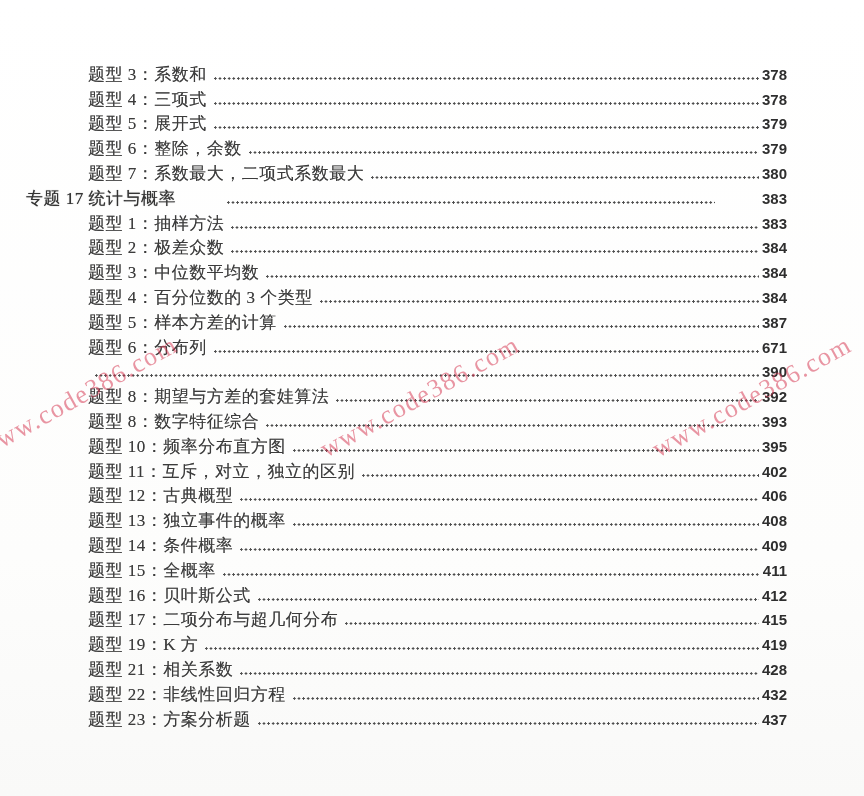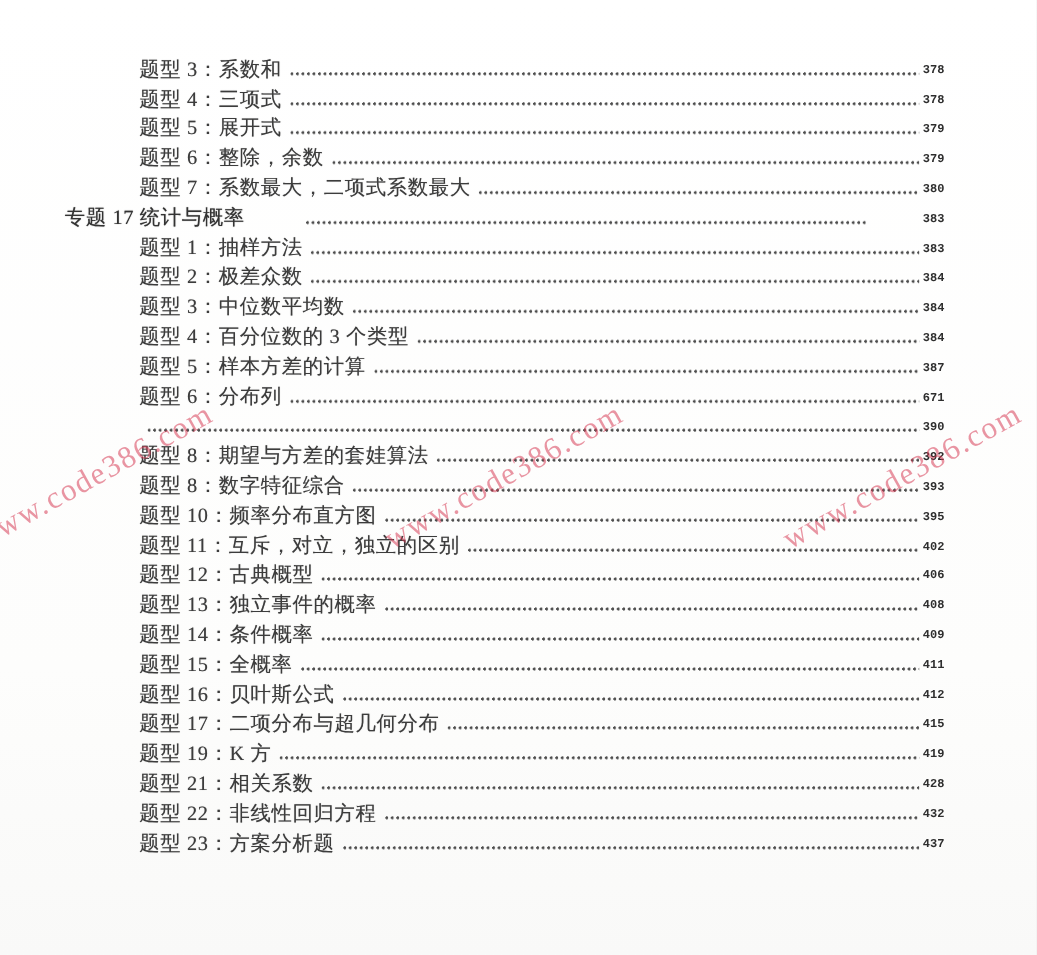--- a/index.html
+++ b/index.html
@@ -9,24 +9,23 @@
   .page {
     position: relative;
     width: 864px;
     height: 796px;
     background: linear-gradient(180deg, #ffffff 0%, #fdfdfc 70%, #f9f9f8 100%);
     overflow: hidden;
   }
 
   .toc {
     position: absolute;
-    top: 44px;
+    top: 61px;
     left: 0;
     right: 0;
-    padding-left: 28px;
   }
 
   .toc-row {
     display: flex;
     align-items: flex-end;
     height: 24.8px;
     padding-right: 77px;
     color: #3a3a3a;
   }
   .toc-row.level-1 { padding-left: 26px; gap: 44px; }
@@ -49,22 +48,22 @@
   .toc-leader {
     flex: 1;
     height: 3px;
     margin: 0 3px 6px 7px;
     background-image: radial-gradient(circle at 1.4px 1.5px, #4d4d4d 1.1px, rgba(0,0,0,0) 1.35px);
     background-size: 4.6px 3px;
     background-repeat: repeat-x;
   }
 
   .toc-page-num {
-    font-family: Liberation Mono, monospace;
-    font-size: 10px;
+    font-family: Liberation Sans, sans-serif;
+    font-size: 15px;
     font-weight: 600;
     line-height: 1;
     padding-bottom: 4px;
     color: #2e2e2e;
     white-space: nowrap;
   }
 
   .watermark-layer {
     position: absolute;
     inset: 0;

